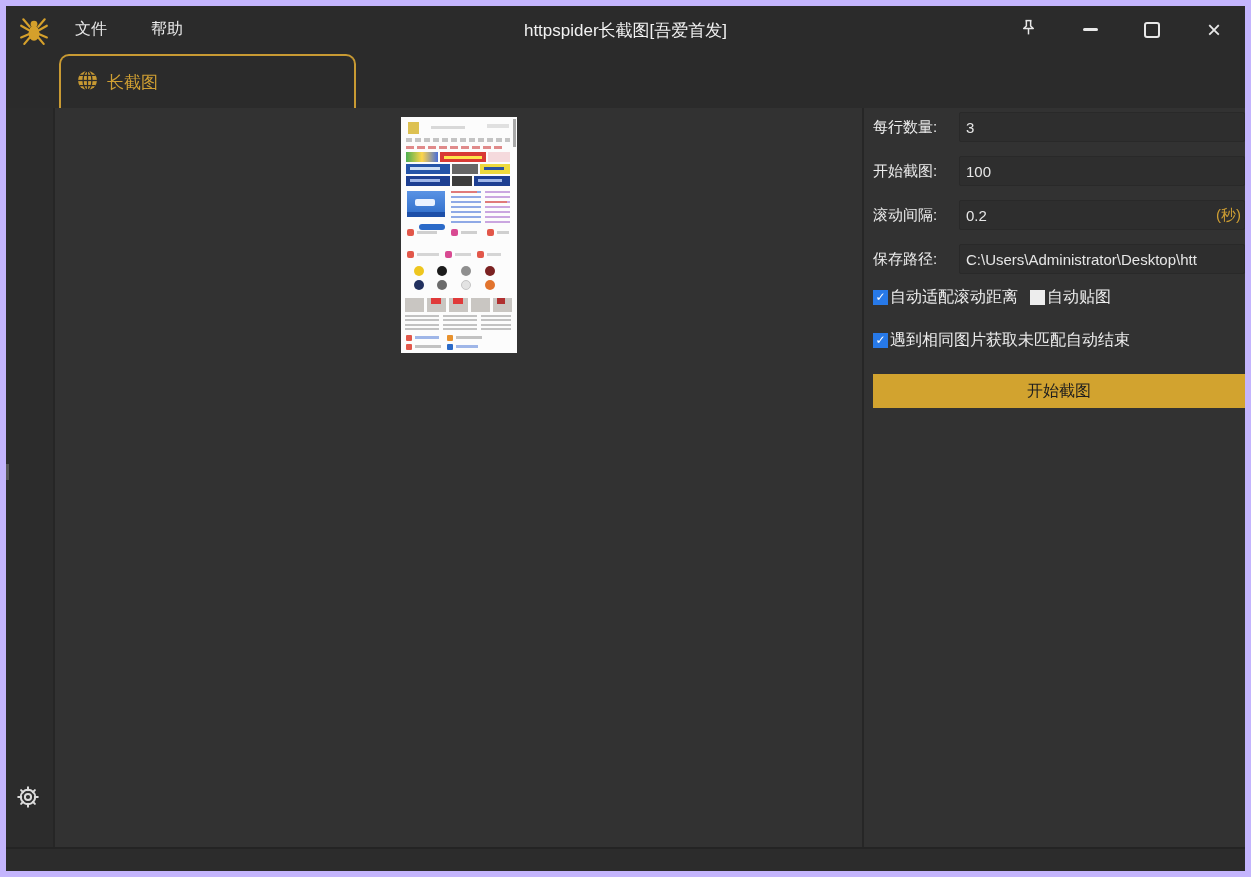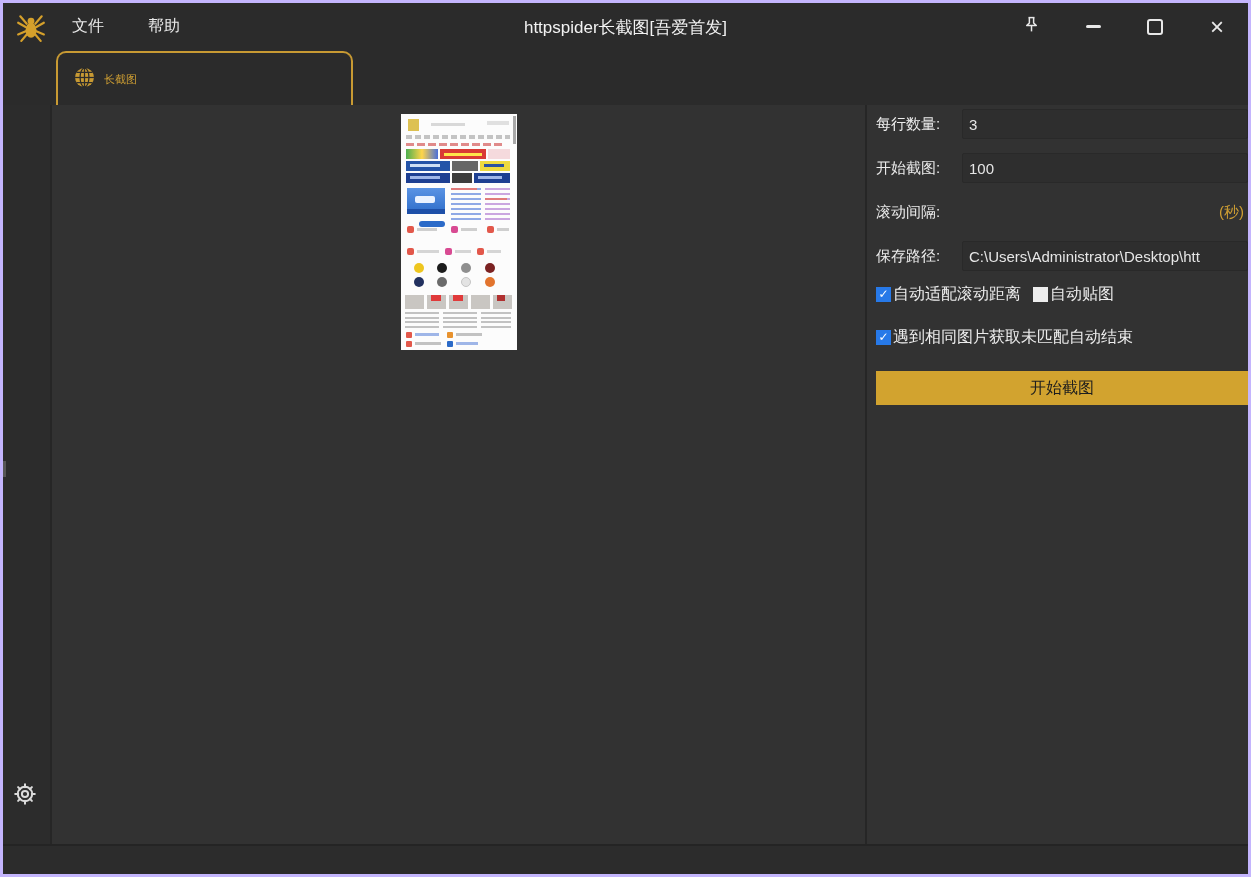--- a/index.html
+++ b/index.html
@@ -1,37 +1,37 @@
 <!DOCTYPE html>
 <html><head>
 <meta charset="utf-8">
 <style>
   html,body{margin:0;padding:0;background:#1b1b1b;}
   .window{position:relative;width:1251px;height:877px;background:#323232;
-    border:3px solid #c4b5fd;box-sizing:border-box;overflow:hidden;
+    border:6px solid #c4b5fd;box-sizing:border-box;overflow:hidden;
     font-family:"Liberation Sans","DejaVu Sans",sans-serif;
     -webkit-font-smoothing:antialiased;}
   
   .titlebar{height:47px;background:#2b2b2b;display:flex;align-items:center;position:relative;}
   .spider{margin-left:13px;display:flex;}
   .menu{display:flex;margin-left:26px;gap:44px;}
   .menu-item{color:#e8e8e8;font-size:16px;cursor:default;}
   .tb-title{position:absolute;left:50%;top:50%;transform:translate(-50%,-50%);
     color:#f2f2f2;font-size:17px;white-space:nowrap;}
   .controls{margin-left:auto;display:flex;height:100%;}
   .ctrl{width:62px;height:100%;display:flex;align-items:center;justify-content:center;color:#e8e8e8;}
   .min-glyph{width:15px;height:3px;background:#e8e8e8;border-radius:2px;}
   .max-glyph{width:12px;height:12px;border:2px solid #e8e8e8;border-radius:3px;}
   .close-glyph{font-size:24px;line-height:1;font-weight:300;}
   
   .tabbar{height:55px;background:#2b2b2b;position:relative;}
   .tab{position:absolute;left:53px;top:1px;width:297px;height:54px;box-sizing:border-box;
     border:2px solid #c89a33;border-bottom:none;border-radius:10px 10px 0 0;
     display:flex;align-items:center;gap:9px;padding-left:16px;}
-  .tab-label{color:#cf9f33;font-size:11px;}
+  .tab-label{color:#cf9f33;font-size:17px;}
   
   .body-row{display:flex;height:739px;}
   .sidebar{width:47px;background:#2c2c2c;border-right:2px solid #262626;position:relative;flex:none;}
   .gear{position:absolute;left:10px;bottom:34px;}
   .main{flex:1;position:relative;min-width:0;}
   .thumb{position:absolute;left:50%;transform:translateX(-50%);top:9px;width:116px;height:236px;
     background:#fcfcfc;overflow:hidden;}
   .tb{position:absolute;display:block;}
   
   .panel{width:383px;flex:none;box-sizing:border-box;border-left:2px solid #262626;
@@ -218,20 +218,21 @@
         <input class="finput" type="text" value="3" style="">
       </div>
 
       <div class="frow">
         <span class="flabel">开始截图:</span>
         <input class="finput" type="text" value="100" style="">
       </div>
 
       <div class="frow">
         <span class="flabel">滚动间隔:</span>
+        <input class="finput" type="text" style="padding-right: 34px;" value="0.2">
         <span class="fsuffix">(秒)</span>
       </div>
 
 
       <div class="frow">
         <span class="flabel">保存路径:</span>
         <input class="finput" type="text" value="C:\Users\Administrator\Desktop\htt" style="">
       </div>
 
 

